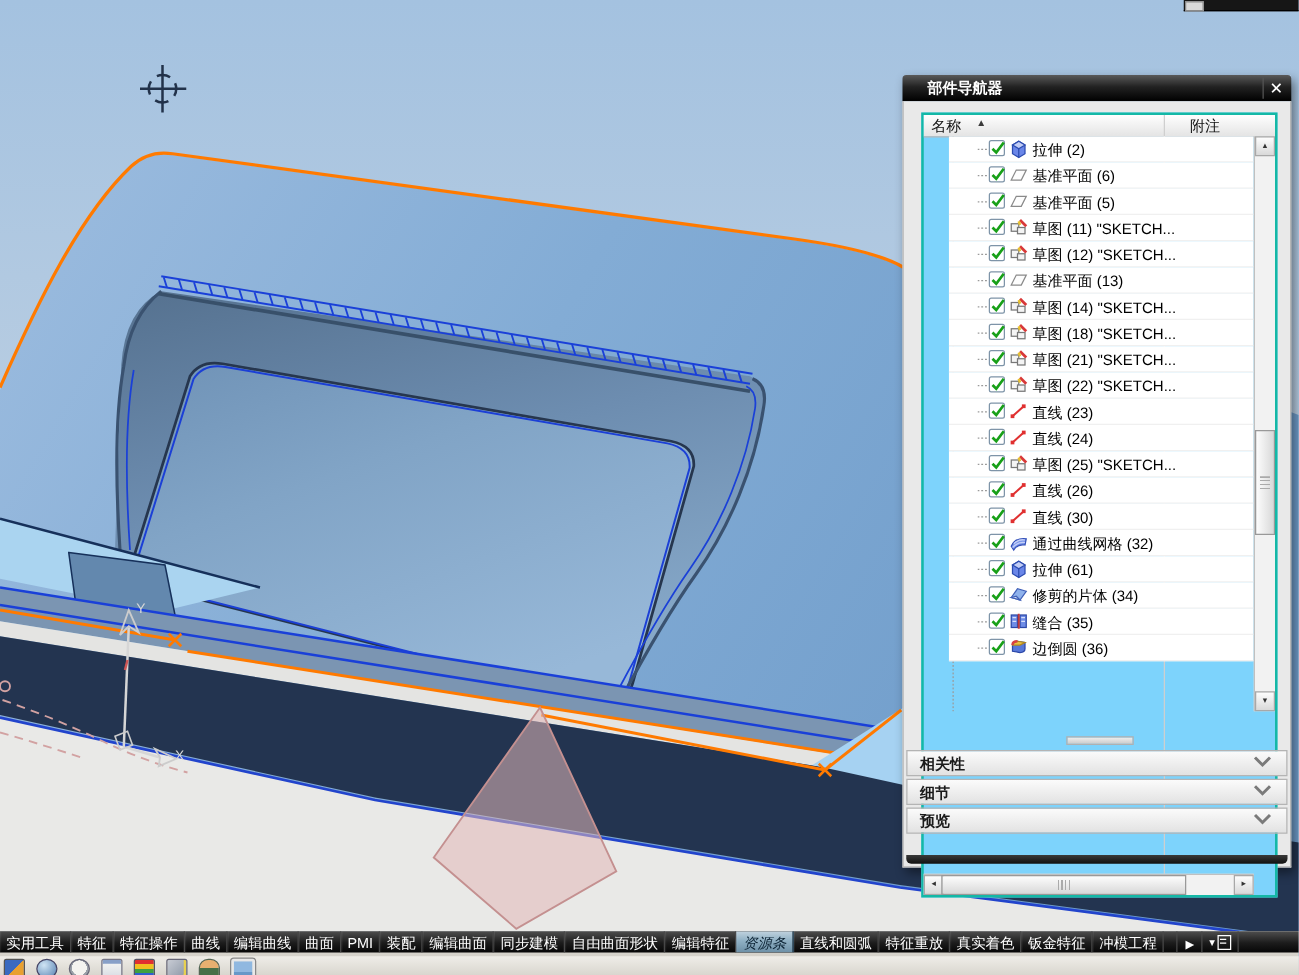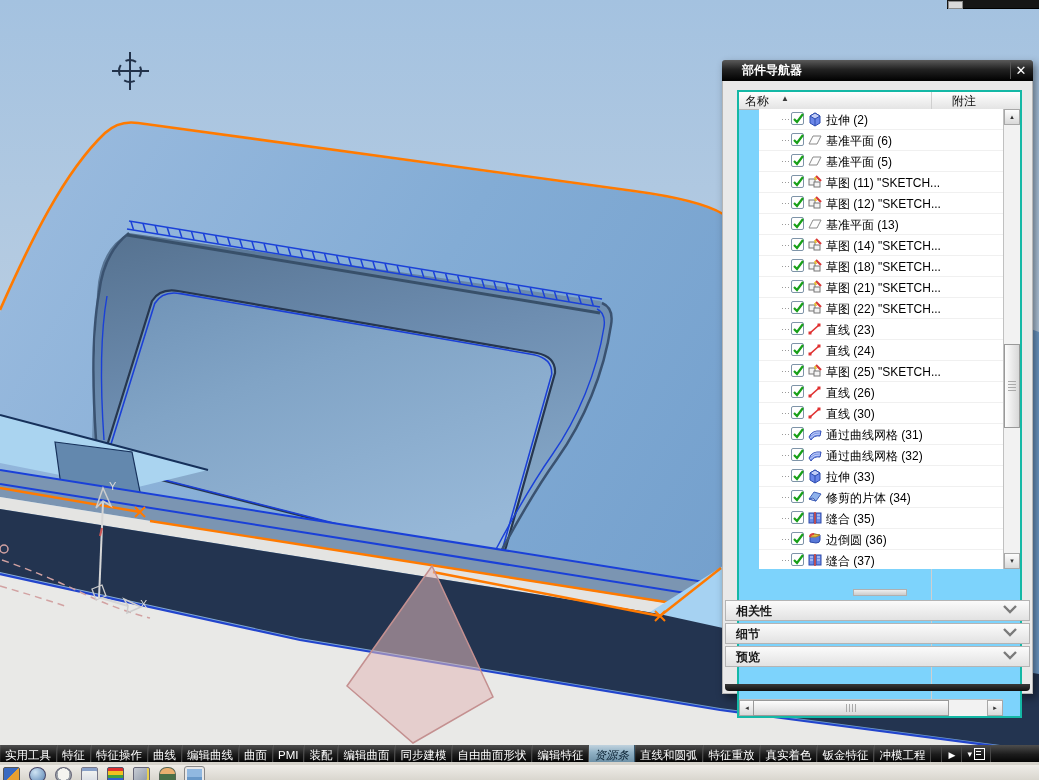--- a/index.html
+++ b/index.html
@@ -465,48 +465,35 @@
             <span class="stub"></span>
             <span class="cbx">
               <svg width="13" height="13">
                 <path d="M2,7 L5,10 L11,2" fill="none" stroke="#18a018" stroke-width="2.2"></path>
               </svg>
             </span>
             <span class="ficon"><svg xmlns="http://www.w3.org/2000/svg" width="16" height="16">
                 <path d="M2,11 Q5,4 14,5 L13,10 Q7,9 4,14 Z" fill="#7b97ea" stroke="#3450b8"></path>
                 <path d="M4,9 Q8,5 13,6 M3,12 Q8,7 13,8" stroke="#c6d0f8" fill="none"></path>
               </svg></span>
-            <span class="flabel">通过曲线网格 (31)</span>
-          </div>
-          <div class="trow">
-            <span class="stub"></span>
-            <span class="cbx">
-              <svg width="13" height="13">
-                <path d="M2,7 L5,10 L11,2" fill="none" stroke="#18a018" stroke-width="2.2"></path>
-              </svg>
-            </span>
-            <span class="ficon"><svg xmlns="http://www.w3.org/2000/svg" width="16" height="16">
-                <path d="M2,11 Q5,4 14,5 L13,10 Q7,9 4,14 Z" fill="#7b97ea" stroke="#3450b8"></path>
-                <path d="M4,9 Q8,5 13,6 M3,12 Q8,7 13,8" stroke="#c6d0f8" fill="none"></path>
-              </svg></span>
             <span class="flabel">通过曲线网格 (32)</span>
           </div>
           <div class="trow">
             <span class="stub"></span>
             <span class="cbx">
               <svg width="13" height="13">
                 <path d="M2,7 L5,10 L11,2" fill="none" stroke="#18a018" stroke-width="2.2"></path>
               </svg>
             </span>
             <span class="ficon"><svg xmlns="http://www.w3.org/2000/svg" width="16" height="16">
                 <path d="M3,5 L8,2 L13,5 L13,12 L8,15 L3,12 Z" fill="#6a86e8" stroke="#2c4cb0"></path>
                 <path d="M3,5 L8,8 L13,5 L8,2 Z" fill="#c2cdf6" stroke="#2c4cb0"></path>
                 <path d="M8,8 L8,15" stroke="#2c4cb0"></path>
               </svg></span>
-            <span class="flabel">拉伸 (33)</span>
+            <span class="flabel">拉伸 (61)</span>
           </div>
           <div class="trow">
             <span class="stub"></span>
             <span class="cbx">
               <svg width="13" height="13">
                 <path d="M2,7 L5,10 L11,2" fill="none" stroke="#18a018" stroke-width="2.2"></path>
               </svg>
             </span>
             <span class="ficon"><svg xmlns="http://www.w3.org/2000/svg" width="16" height="16">
                 <path d="M2,10 L7,3 L14,5 L9,12 Z" fill="#8fb2ec" stroke="#4060b8"></path>
@@ -535,35 +522,20 @@
               <svg width="13" height="13">
                 <path d="M2,7 L5,10 L11,2" fill="none" stroke="#18a018" stroke-width="2.2"></path>
               </svg>
             </span>
             <span class="ficon"><svg xmlns="http://www.w3.org/2000/svg" width="16" height="16">
                 <path d="M3,6 Q3,3 7,3 L13,4 L13,9 Q13,12 9,12 L3,11 Z" fill="#5878d8" stroke="#2c48a8"></path>
                 <path d="M3,6 Q3,3 7,3 L13,4 L9,6 Z" fill="#e8c040" stroke="#b08820"></path>
                 <path d="M3,6 Q3,3 7,3" fill="none" stroke="#d84040" stroke-width="2"></path>
               </svg></span>
             <span class="flabel">边倒圆 (36)</span>
-          </div>
-          <div class="trow">
-            <span class="stub"></span>
-            <span class="cbx">
-              <svg width="13" height="13">
-                <path d="M2,7 L5,10 L11,2" fill="none" stroke="#18a018" stroke-width="2.2"></path>
-              </svg>
-            </span>
-            <span class="ficon"><svg xmlns="http://www.w3.org/2000/svg" width="16" height="16">
-                <rect x="2" y="3" width="5" height="10" fill="#6e8ce6" stroke="#2c48a8"></rect>
-                <rect x="9" y="3" width="5" height="10" fill="#6e8ce6" stroke="#2c48a8"></rect>
-                <path d="M8,2 L8,14" stroke="#c03838" stroke-width="1.6"></path>
-                <path d="M3,5 L6,5 M3,8 L6,8 M10,5 L13,5 M10,8 L13,8" stroke="#d8e0fa"></path>
-              </svg></span>
-            <span class="flabel">缝合 (37)</span>
           </div>
         </div>
       <div id="vscroll">
         <div class="sbtn" id="vs-up">▴</div>
         <div id="vs-thumb">
             <div class="grip"></div>
           </div>
         <div class="sbtn" id="vs-down">▾</div>
       </div>
       <div id="hscroll">

